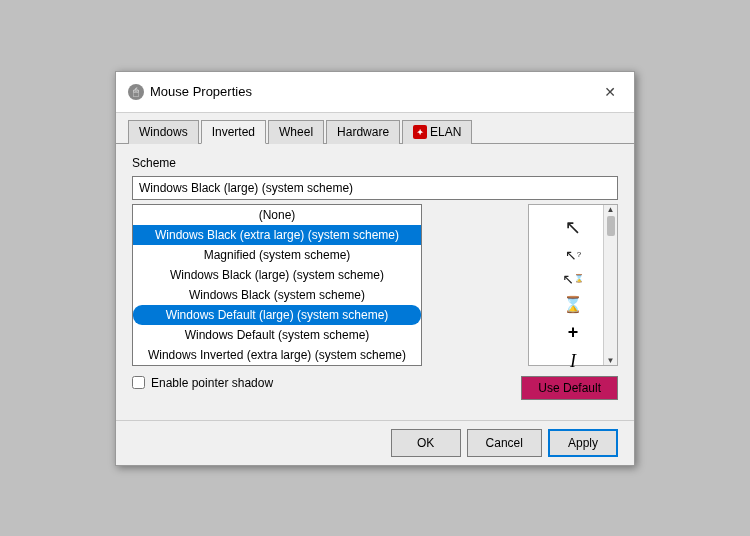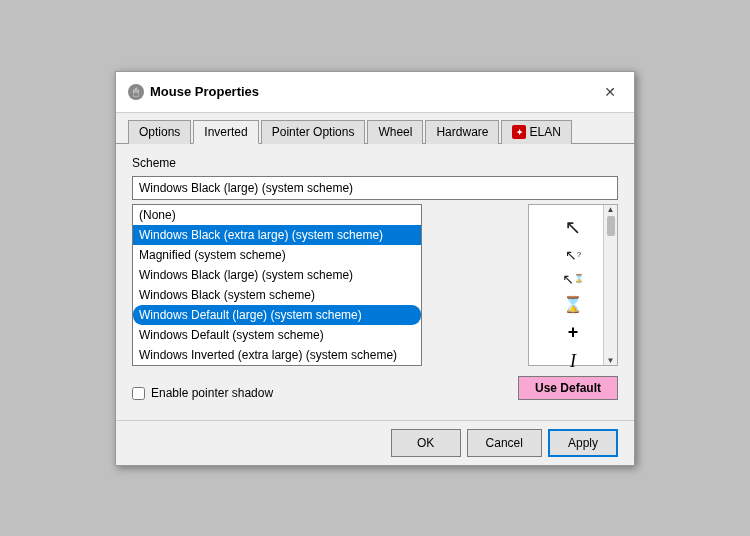--- a/index.html
+++ b/index.html
@@ -40,21 +40,21 @@
       background: #888;
       border-radius: 50%;
       font-size: 10px;
       display: flex;
       align-items: center;
       justify-content: center;
       color: white;
     }
     .title-text {
       font-size: 13px;
-      font-weight: 700;
+      font-weight: 400;
       color: #000;
     }
     .close-btn {
       width: 24px;
       height: 24px;
       border: none;
       background: transparent;
       cursor: pointer;
       font-size: 14px;
       color: #444;
@@ -142,39 +142,38 @@
     }
     .dropdown-item {
       padding: 3px 6px;
       cursor: pointer;
       font-size: 12px;
       color: #000;
     }
     .dropdown-item.selected { background: #0078d7; color: white; }
     .checkbox-row {
       display: flex;
-      align-items: flex-end;
+      align-items: flex-start;
       gap: 6px;
       margin: 10px 0 8px;
     }
     .checkbox-label {
       font-size: 12px;
     }
     .btn-group {
       display: flex;
       gap: 6px;
     }
     .btn {
       padding: 4px 16px;
       border: 1px solid #7a7a7a;
-      background: #f9a8d4;
+      background: #be185d;
       font-size: 12px;
       cursor: pointer;
       min-width: 70px;
-      font-weight: bold;
     }
     .footer {
       border-top: 1px solid #ccc;
       padding: 8px 16px;
       display: flex;
       justify-content: flex-end;
       gap: 6px;
       background: #f0f0f0;
     }
     .btn-footer {
@@ -196,23 +195,22 @@
 
   <div class="title-bar">
     <div class="title-bar-left">
       <div class="title-icon">🖱</div>
       <span class="title-text">Mouse Properties</span>
     </div>
     <button class="close-btn">✕</button>
   </div>
 
   <div class="tabs">
-    <div class="tab">Options</div>
+    <div class="tab">Windows</div>
     <div class="tab active">Inverted</div>
-    <div class="tab">Pointer Options</div>
     <div class="tab">Wheel</div>
     <div class="tab">Hardware</div>
     <div class="tab tab-elan">
       <span class="elan-icon">✦</span>
       <span>ELAN</span>
     </div>
   </div>
 
   <div class="content">
 
@@ -230,21 +228,21 @@
           <option>Windows Default (system scheme)</option>
           <option>Windows Inverted (extra large) (system scheme)</option>
           <option>Windows Inverted (large) (system scheme)</option>
           <option>Windows Inverted (system scheme)</option>
           <option>Windows Standard (extra large) (system scheme)</option>
           <option>Windows Standard (large) (system scheme)</option>
         </select>
       </div>
     </div>
 
-    <div style="position:relative;">
+    <div style="position:relative;text-align:center;">
       <div class="dropdown-list" style="position:relative; top:0; width: 290px;">
         <div class="dropdown-item">(None)</div>
         <div class="dropdown-item selected">Windows Black (extra large) (system scheme)</div>
         <div class="dropdown-item">Magnified (system scheme)</div>
         <div class="dropdown-item">Windows Black (large) (system scheme)</div>
         <div class="dropdown-item">Windows Black (system scheme)</div>
         <div class="dropdown-item" style="background:#0078d7; color:white;border-radius:9px;">Windows Default (large) (system scheme)</div>
         <div class="dropdown-item">Windows Default (system scheme)</div>
         <div class="dropdown-item">Windows Inverted (extra large) (system scheme)</div>
 

